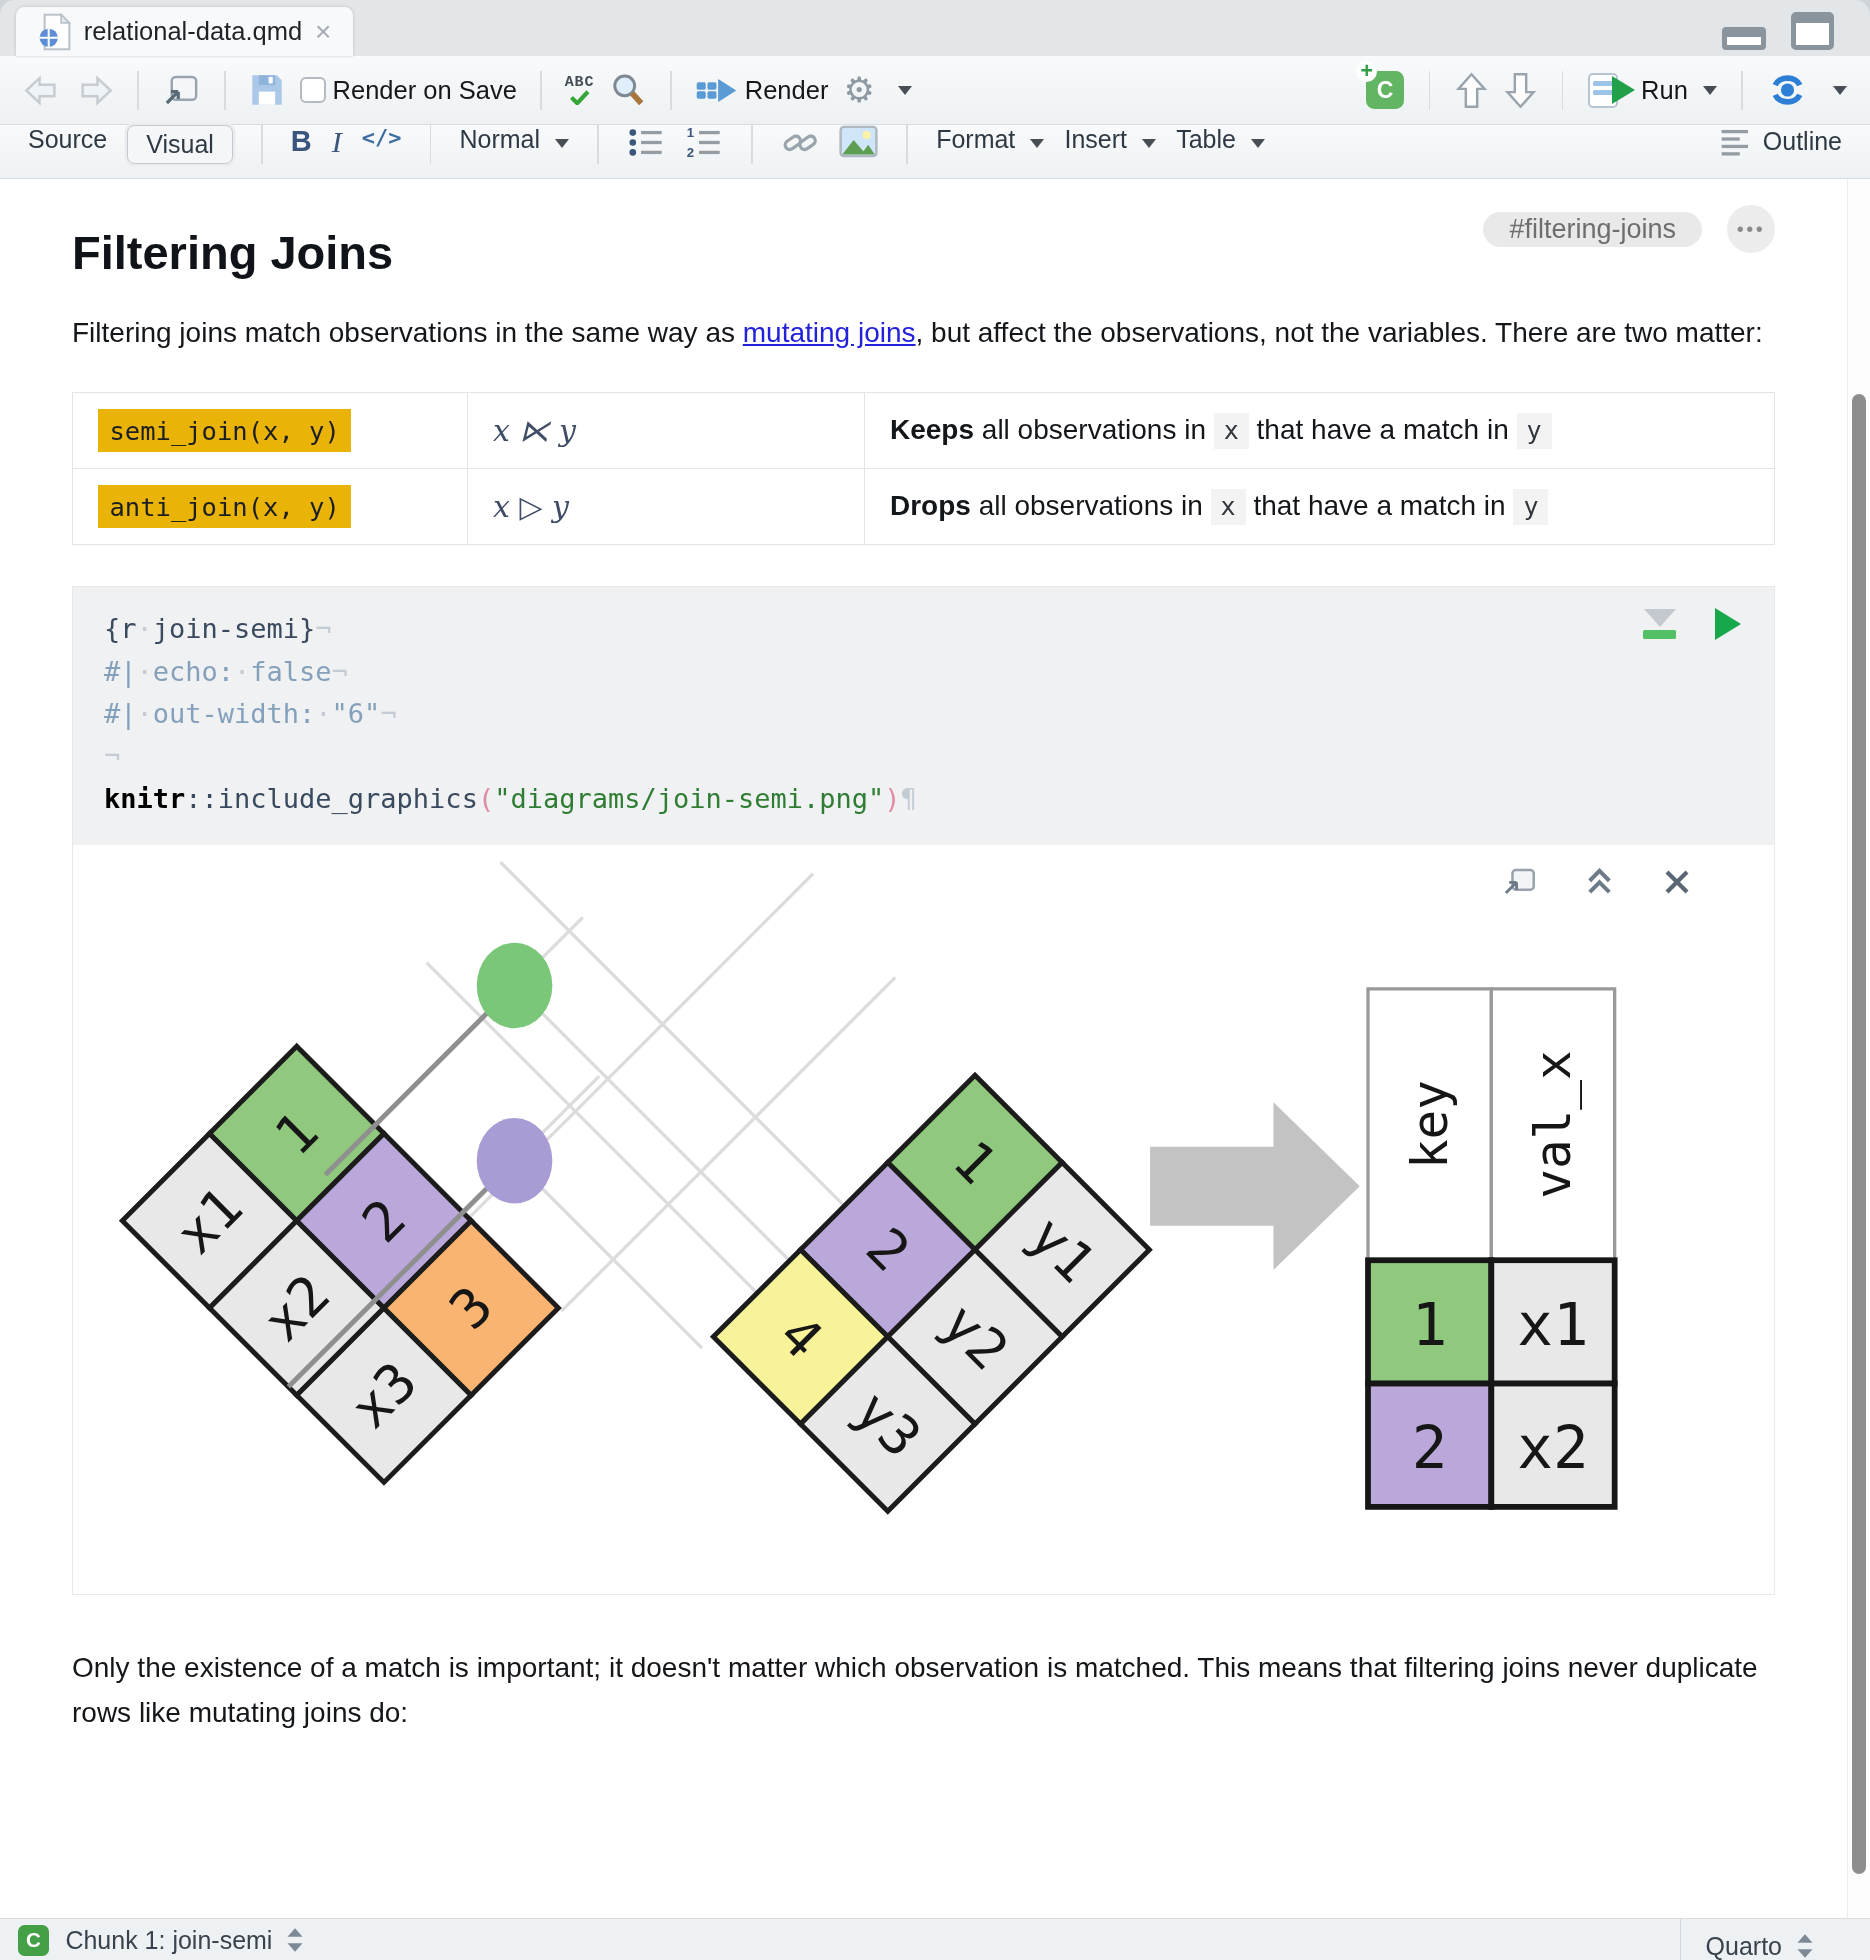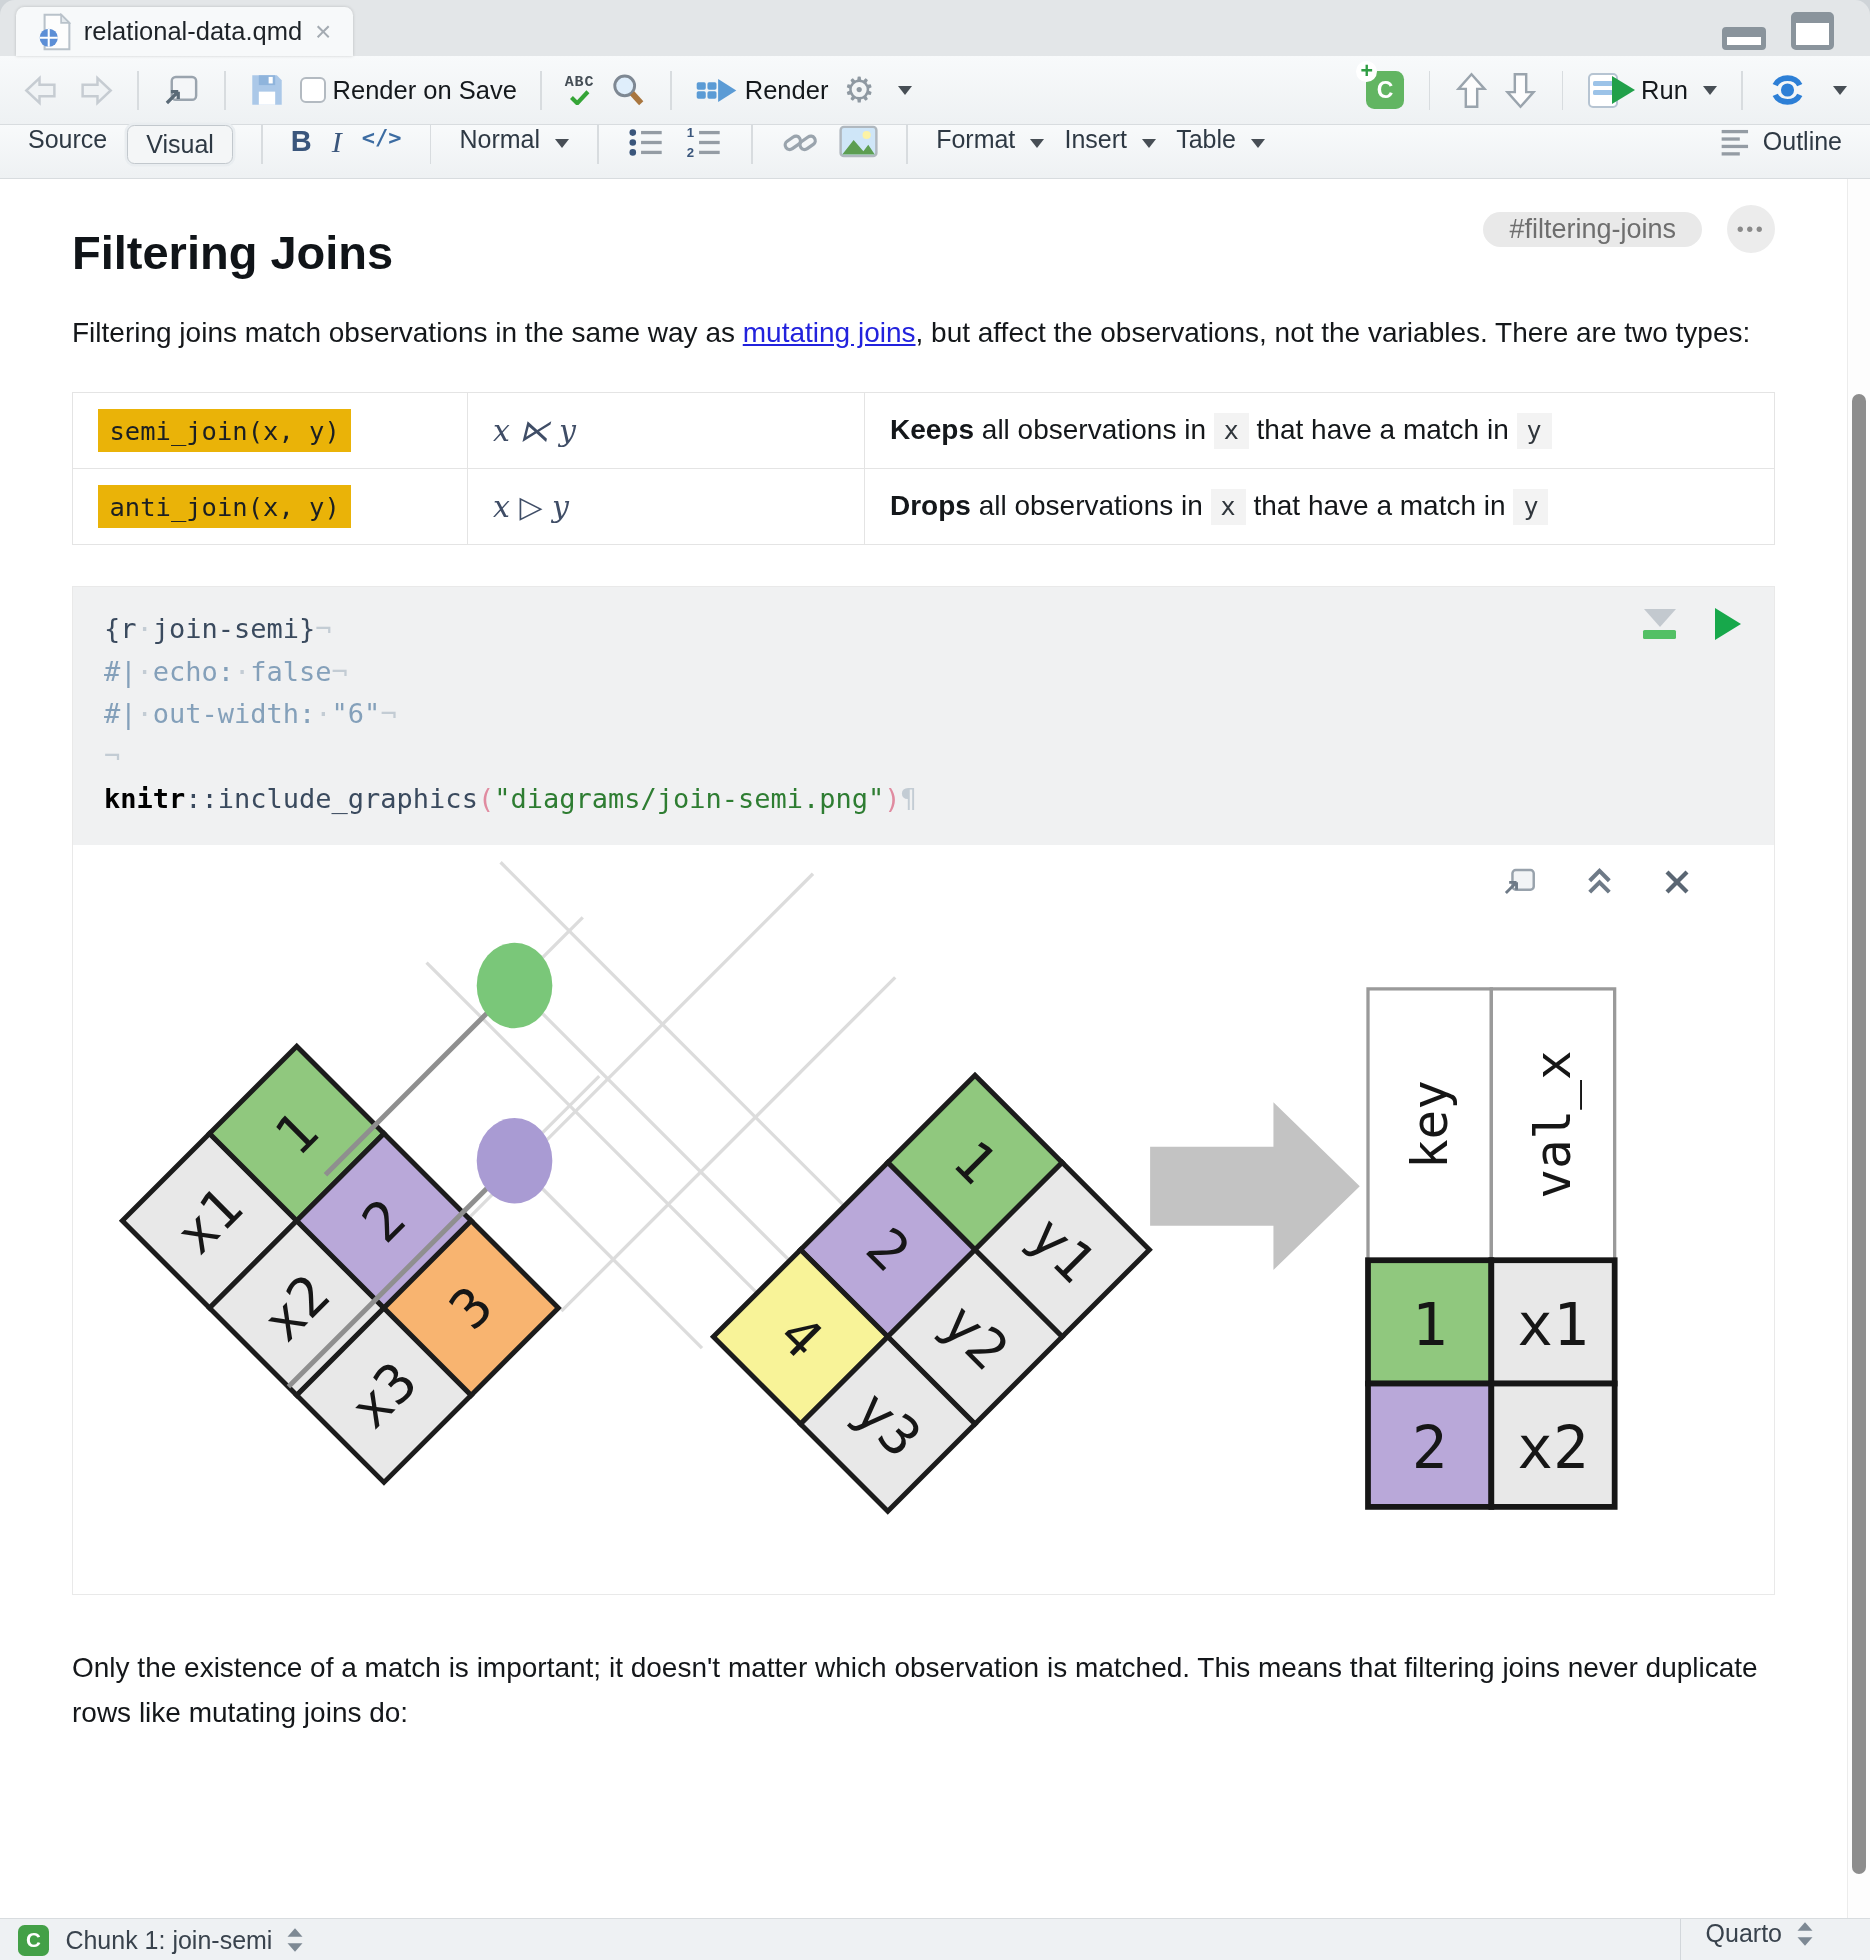--- a/index.html
+++ b/index.html
@@ -96,21 +96,21 @@
   .out-icons { position:absolute; top:20px; right:82px; display:flex; gap:46px; align-items:center; }
 
   .closing { font-size:28px; color:#14171a; line-height:1.6; margin-top:51px; }
 
   
   .statusbar { position:absolute; left:0; right:0; bottom:0; height:43px; background:#eef1f3;
                border-top:1.6px solid #d8dcdf; display:flex; align-items:center; font-size:25px; color:#39434d; }
   .chunk-badge { width:31px; height:31px; background:#43a047; border-radius:6.6px; color:#fff;
                  font-weight:bold; font-size:20.6px; display:flex; align-items:center; justify-content:center;
                  margin:0 16.4px 0 18px; }
-  .right-box { margin-left:auto; height:100%; display:flex; align-items:flex-start; gap:13px;
+  .right-box { margin-left:auto; height:100%; display:flex; align-items:flex-end; gap:13px;
                border-left:1.6px solid #d2d7db; padding:0 25px; margin-right:30px; }
 </style>
 </head>
 <body>
 
 <div class="window">
 
   <div class="tabbar">
     <div class="tab">
       <svg width="33" height="38" viewBox="0 0 40 46">
@@ -273,21 +273,21 @@
 
   <div class="content">
     <div class="doc">
 
       <div class="h1">Filtering Joins</div>
       <div class="anchor-row">
         <span class="anchor-badge">#filtering-joins</span>
         <span class="more-btn">•••</span>
       </div>
 
-      <div class="para"><span>Filtering joins match observations in the same way as </span><a class="doclink" href="#">mutating joins</a><span>, but affect the observations, not the variables. There are two types:</span></div>
+      <div class="para"><span>Filtering joins match observations in the same way as </span><a class="doclink" href="#">mutating joins</a><span>, but affect the observations, not the variables. There are two matter:</span></div>
 
       <table class="jtable">
         <tbody>
             <tr>
           <td class="c1"><span class="code-chip">semi_join(x, y)</span></td>
           <td class="c2"><span class="math"><span>x</span> <span>⋉</span> <span>y</span></span></td>
           <td><span class="bold">Keeps</span><span> all observations in </span><span class="inline-code">x</span><span> that have a match in </span><span class="inline-code">y</span></td>
         </tr>
         <tr>
           <td class="c1"><span class="code-chip">anti_join(x, y)</span></td>

